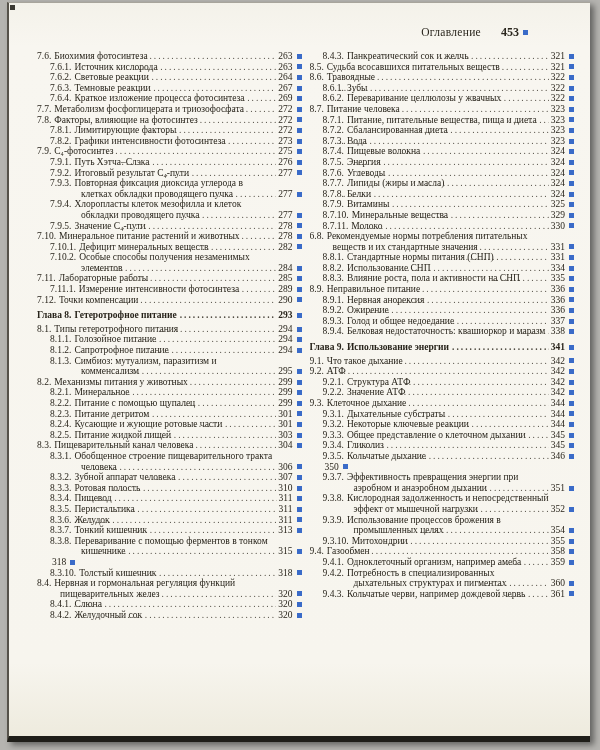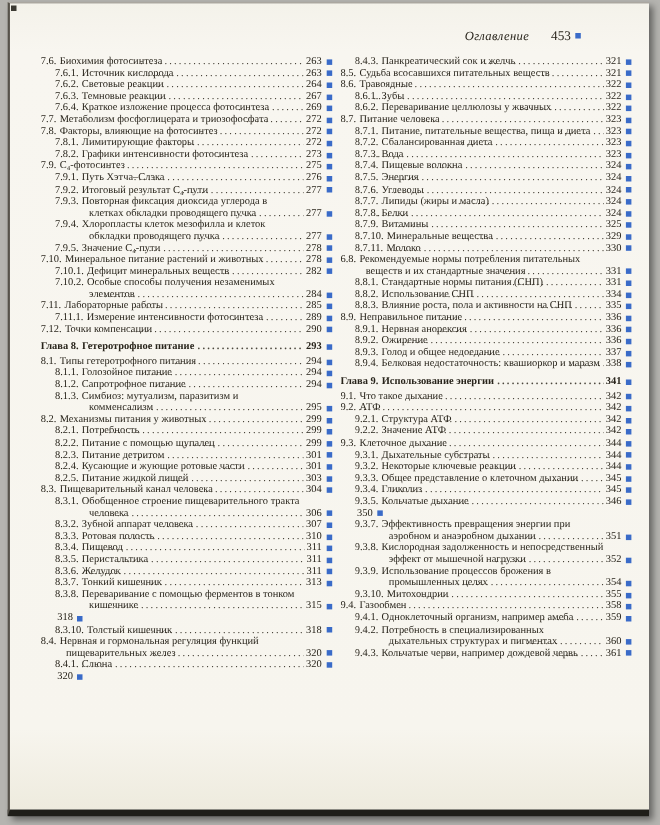--- a/index.html
+++ b/index.html
@@ -17,22 +17,22 @@
     border-top:1px solid #a8a59c;
     border-bottom:6px solid #1f1e19;
     box-shadow:4px 3px 6px rgba(0,0,0,0.45);
   }
   .artifact { position:absolute; width:5px; height:5px; background:#3c3a33; left:1px; top:2px; }
   .header {
     margin:22px 62px 9px 0;
     display:flex; justify-content:flex-end; align-items:baseline;
     color:#2a261d;
   }
-  .hdr-title { font-style:italic; font-size:11.5px; letter-spacing:0.3px; }
-  .hdr-page  { font-weight:normal; font-size:12px; margin-left:20px; }
+  .hdr-title { font-size:11.5px; letter-spacing:0.3px; }
+  .hdr-page  { font-weight:bold; font-size:12px; margin-left:20px; }
   .mk { display:inline-block; width:5px; height:5px; background:#3a6bc8; margin-left:4px; flex:0 0 auto; }
   .header .mk { position:relative; top:-1px; }
 
   .cols { display:flex; gap:8px; padding:2px 16px 0 28px; }
   .col {
     flex:1 1 0; min-width:0;
     font-size:9.5px; line-height:10.6px;
     color:#28241b;
     hyphens:auto; -webkit-hyphens:auto;
   }
@@ -248,21 +248,21 @@
           </span>
         </div>
         <div class="entry lvl1">
           <span class="txt"><span class="num">8.2.</span><span class="title">Механизмы питания у животных</span><span class="leader"></span></span>
           <span class="pgwrap">
             <span class="pg">299</span>
             <span class="mk"></span>
           </span>
         </div>
         <div class="entry lvl2">
-          <span class="txt"><span class="num">8.2.1.</span><span class="title">Потребность</span><span class="leader"></span></span>
+          <span class="txt"><span class="num">8.2.1.</span><span class="title">Минеральное</span><span class="leader"></span></span>
           <span class="pgwrap">
             <span class="pg">299</span>
             <span class="mk"></span>
           </span>
         </div>
         <div class="entry lvl2">
           <span class="txt"><span class="num">8.2.2.</span><span class="title">Питание с помощью щупалец</span><span class="leader"></span></span>
           <span class="pgwrap">
             <span class="pg">299</span>
             <span class="mk"></span>
@@ -373,20 +373,21 @@
           </span>
         </div>
         <div class="entry lvl2">
           <span class="txt"><span class="num">8.4.1.</span><span class="title">Слюна</span><span class="leader"></span></span>
           <span class="pgwrap">
             <span class="pg">320</span>
             <span class="mk"></span>
           </span>
         </div>
         <div class="entry lvl2">
+          <span class="txt"><span class="num">8.4.2.</span><span class="title">Желудочный сок</span><span class="leader"></span></span>
           <span class="pgwrap">
             <span class="pg">320</span>
             <span class="mk"></span>
           </span>
         </div>
       </div>
     <div class="col" id="col-right">
         <div class="entry lvl2">
           <span class="txt"><span class="num">8.4.3.</span><span class="title">Панкреатический сок и желчь</span><span class="leader"></span></span>
           <span class="pgwrap">

